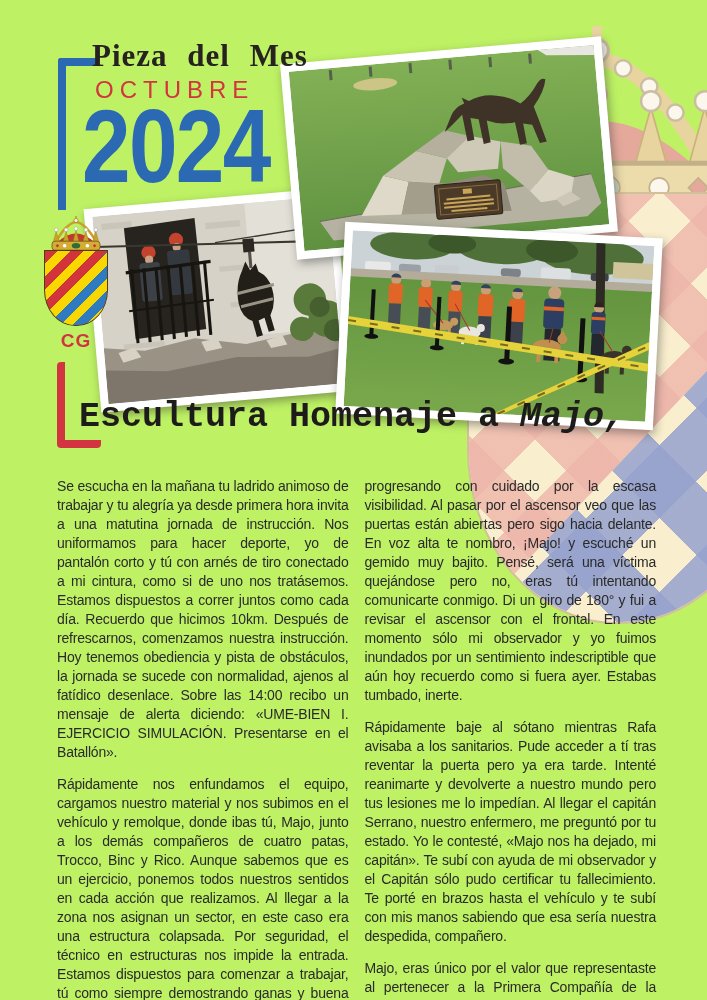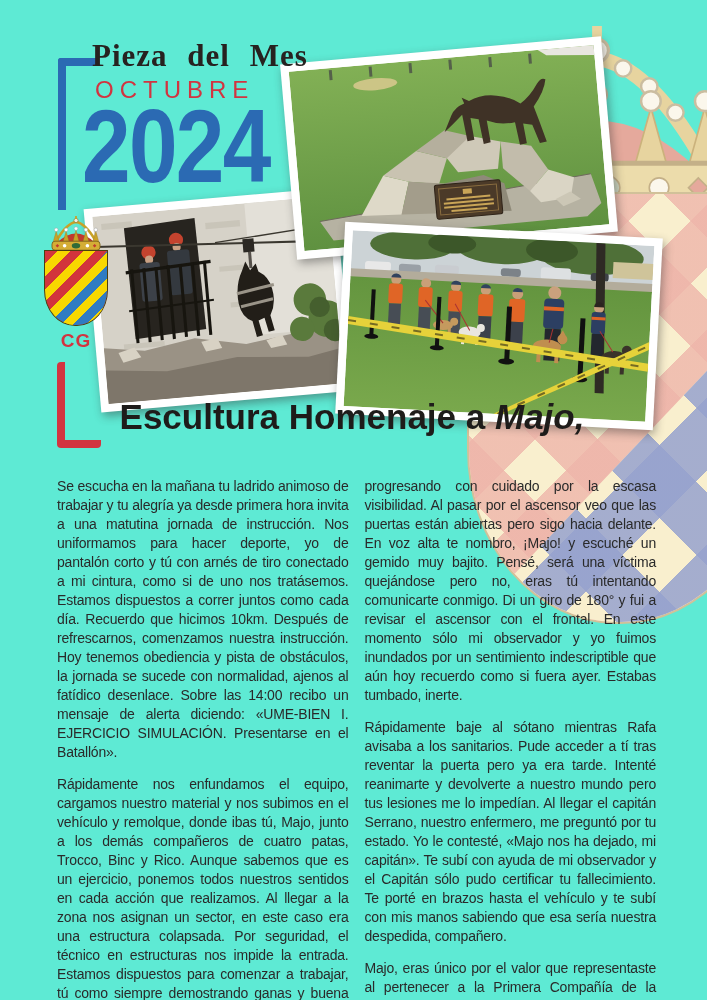--- a/index.html
+++ b/index.html
@@ -1,18 +1,18 @@
 <!DOCTYPE html>
 <html><head>
 <meta charset="utf-8">
 <style>
   html,body{margin:0;padding:0;background:#e9e9e9;}
   .page{
     position:relative;width:707px;height:1000px;margin:0 auto;
-    background:#5eead4;overflow:hidden;
+    background:#bef264;overflow:hidden;
     font-family:"Liberation Sans",sans-serif;color:#262626;
   }
   
   .watermark{position:absolute;top:26px;right:-58px;width:336px;height:600px;z-index:0;}
   .wm-crown{width:336px;height:196px;display:block;}
   .wm-shield{
     position:absolute;top:166px;left:38px;width:300px;height:428px;
     border-radius:0 0 150px 150px / 0 0 175px 175px;
     border:2px solid rgba(176,154,110,.55);overflow:hidden;background:#f9efce;
   }
@@ -73,21 +73,21 @@
     position:absolute;background:#fff;padding:8px;
     box-shadow:2px 4px 10px rgba(50,50,50,.45);
   }
   .photo-frame svg{display:block;width:100%;height:100%;}
   #photo-zipline{left:92px;top:198px;width:236px;height:188px;transform:rotate(-5deg);z-index:1;}
   #photo-statue{left:288px;top:50px;width:306px;height:180px;transform:rotate(-5deg);z-index:2;}
   #photo-ceremony{left:340px;top:230px;width:302px;height:176px;transform:rotate(3deg);z-index:3;}
   
   .article-title{
     position:absolute;left:40px;top:400px;width:624px;z-index:4;text-align:center;
-    font-family:Liberation Sans, sans-serif;font-weight:bold;
+    font-family:Liberation Mono, monospace;font-weight:bold;
     font-size:35px;line-height:34px;color:#1e1c1a;letter-spacing:0;
   }
   .article-title em{font-style:italic;}
   .columns{
     position:absolute;left:57px;top:477px;width:599px;z-index:4;
     display:flex;gap:16px;
   }
   .col{flex:1;}
   .col p{
     margin:0 0 13px 0;

